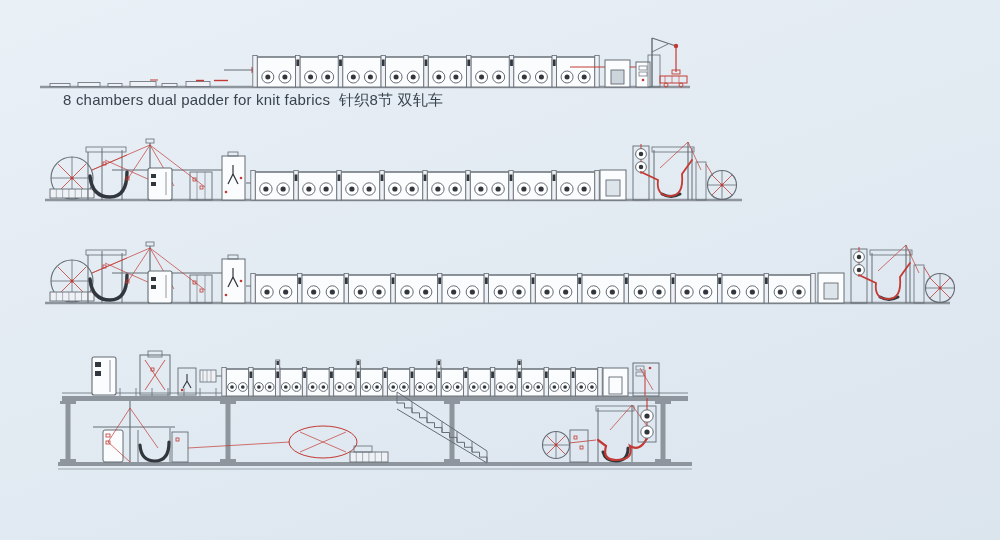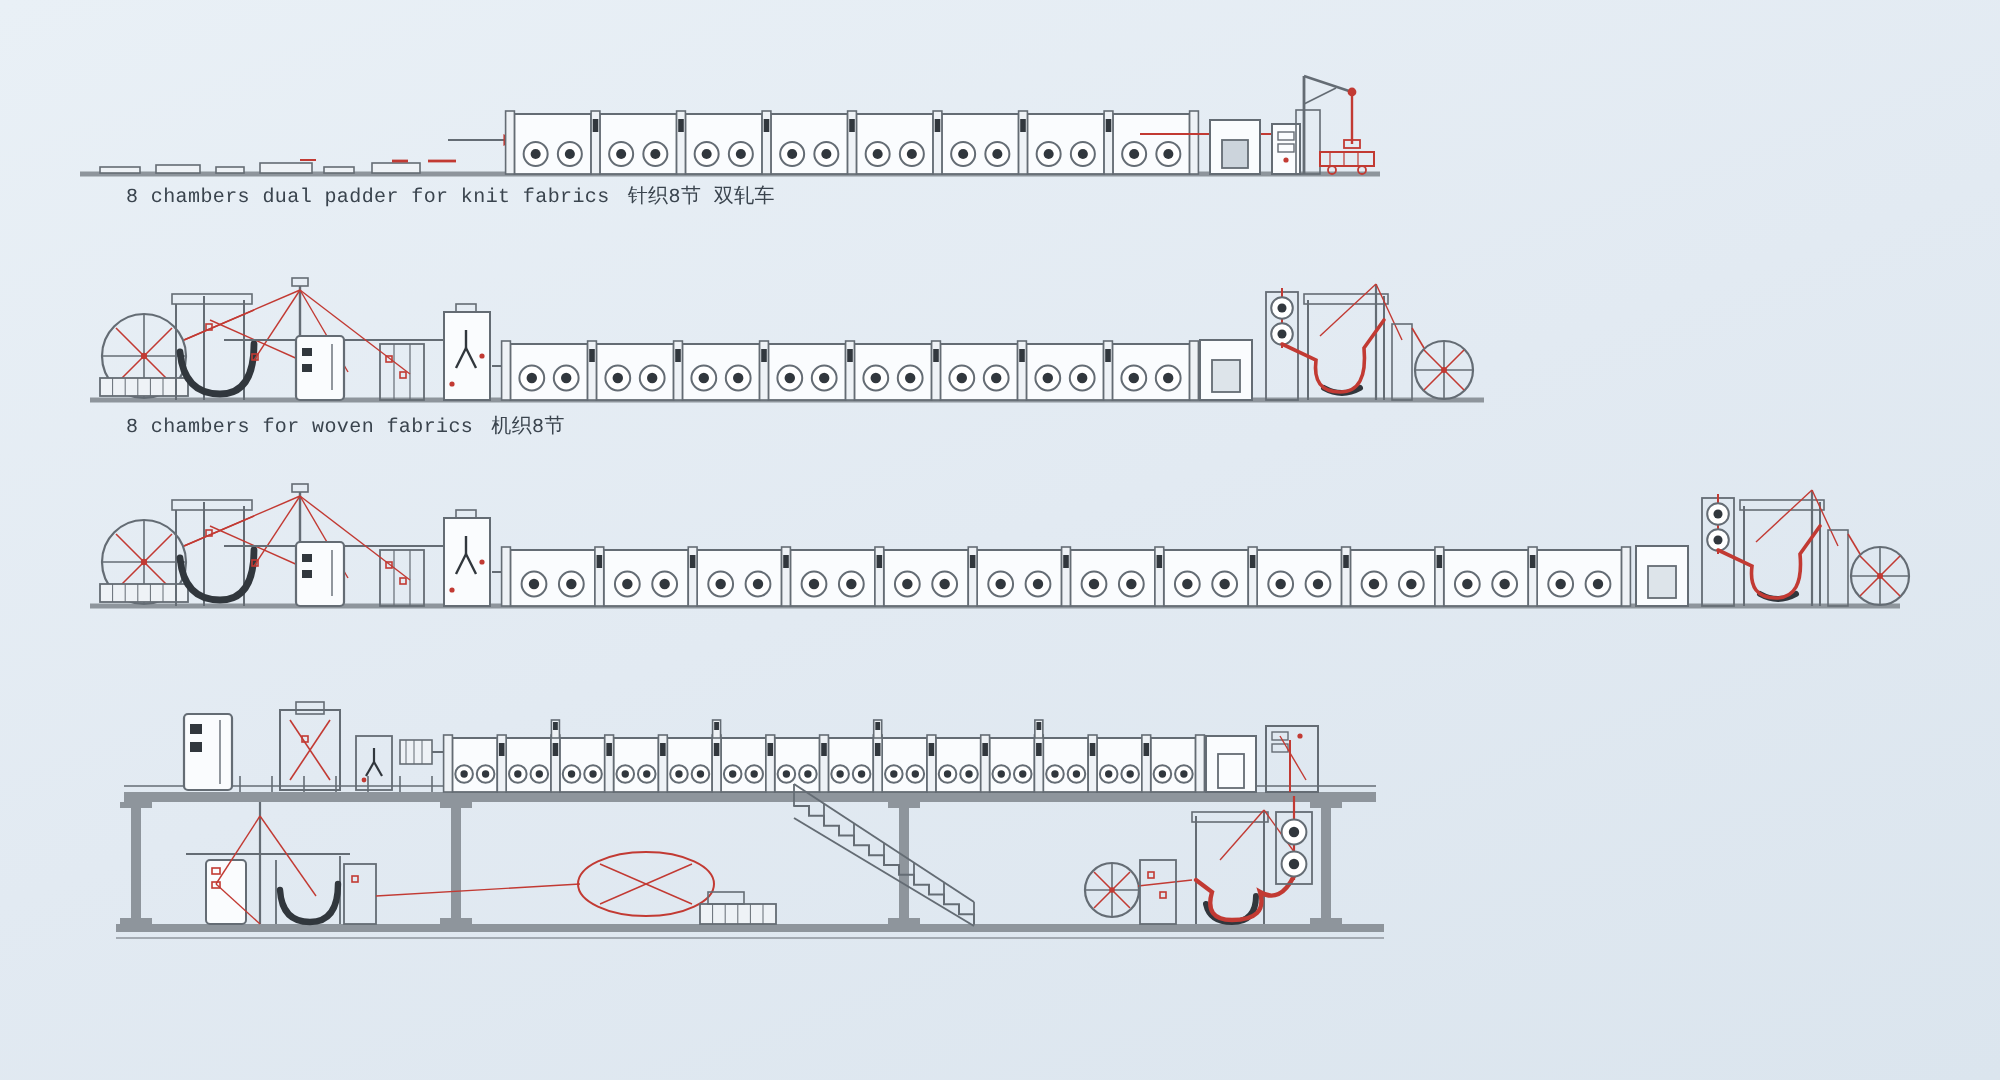--- a/index.html
+++ b/index.html
@@ -3,22 +3,22 @@
 <meta charset="utf-8">
 <style>
   html,body{margin:0;padding:0;background:#cfd9e2;}
   .stage{
     position:relative;width:1000px;height:540px;overflow:hidden;
     background:linear-gradient(160deg,#e9f0f6 0%,#e2eaf2 50%,#dbe5ee 100%);
     font-family:"Liberation Sans","DejaVu Sans",sans-serif;
   }
   svg{position:absolute;left:0;top:0;}
   .caption{
-    position:absolute;left:63px;font-size:10px;color:#3a444e;
-    letter-spacing:.2px;white-space:nowrap;font-family:Liberation Mono, monospace;
+    position:absolute;left:63px;font-size:15px;color:#3a444e;
+    letter-spacing:.2px;white-space:nowrap;
   }
   .caption .cn{margin-left:9px;}
   .c1{top:91px}.c2{top:206px}.c3{top:311px}
 </style>
 </head>
 <body>
 
 <div class="stage">
   <svg id="draw" width="1000" height="540" viewBox="0 0 1000 540">
     <g id="line1">
@@ -726,16 +726,13 @@
             <circle cx="647" cy="432" r="6.2" fill="#ffffff" stroke="#646c74" stroke-width="1"></circle>
             <circle cx="647" cy="432" r="2.604" fill="#31373d" stroke="none" stroke-width="1"></circle>
           </g>
         </g>
       </g>
   </svg>
 
   <div class="caption c1">
     <span class="en">8 chambers dual padder for knit fabrics</span><span class="cn">针织8节 双轧车</span>
   </div>
-  <div class="caption c2">
-    <span class="en">8 chambers for woven fabrics</span><span class="cn">机织8节</span>
-  </div>
 </div>
 
 </body></html>

